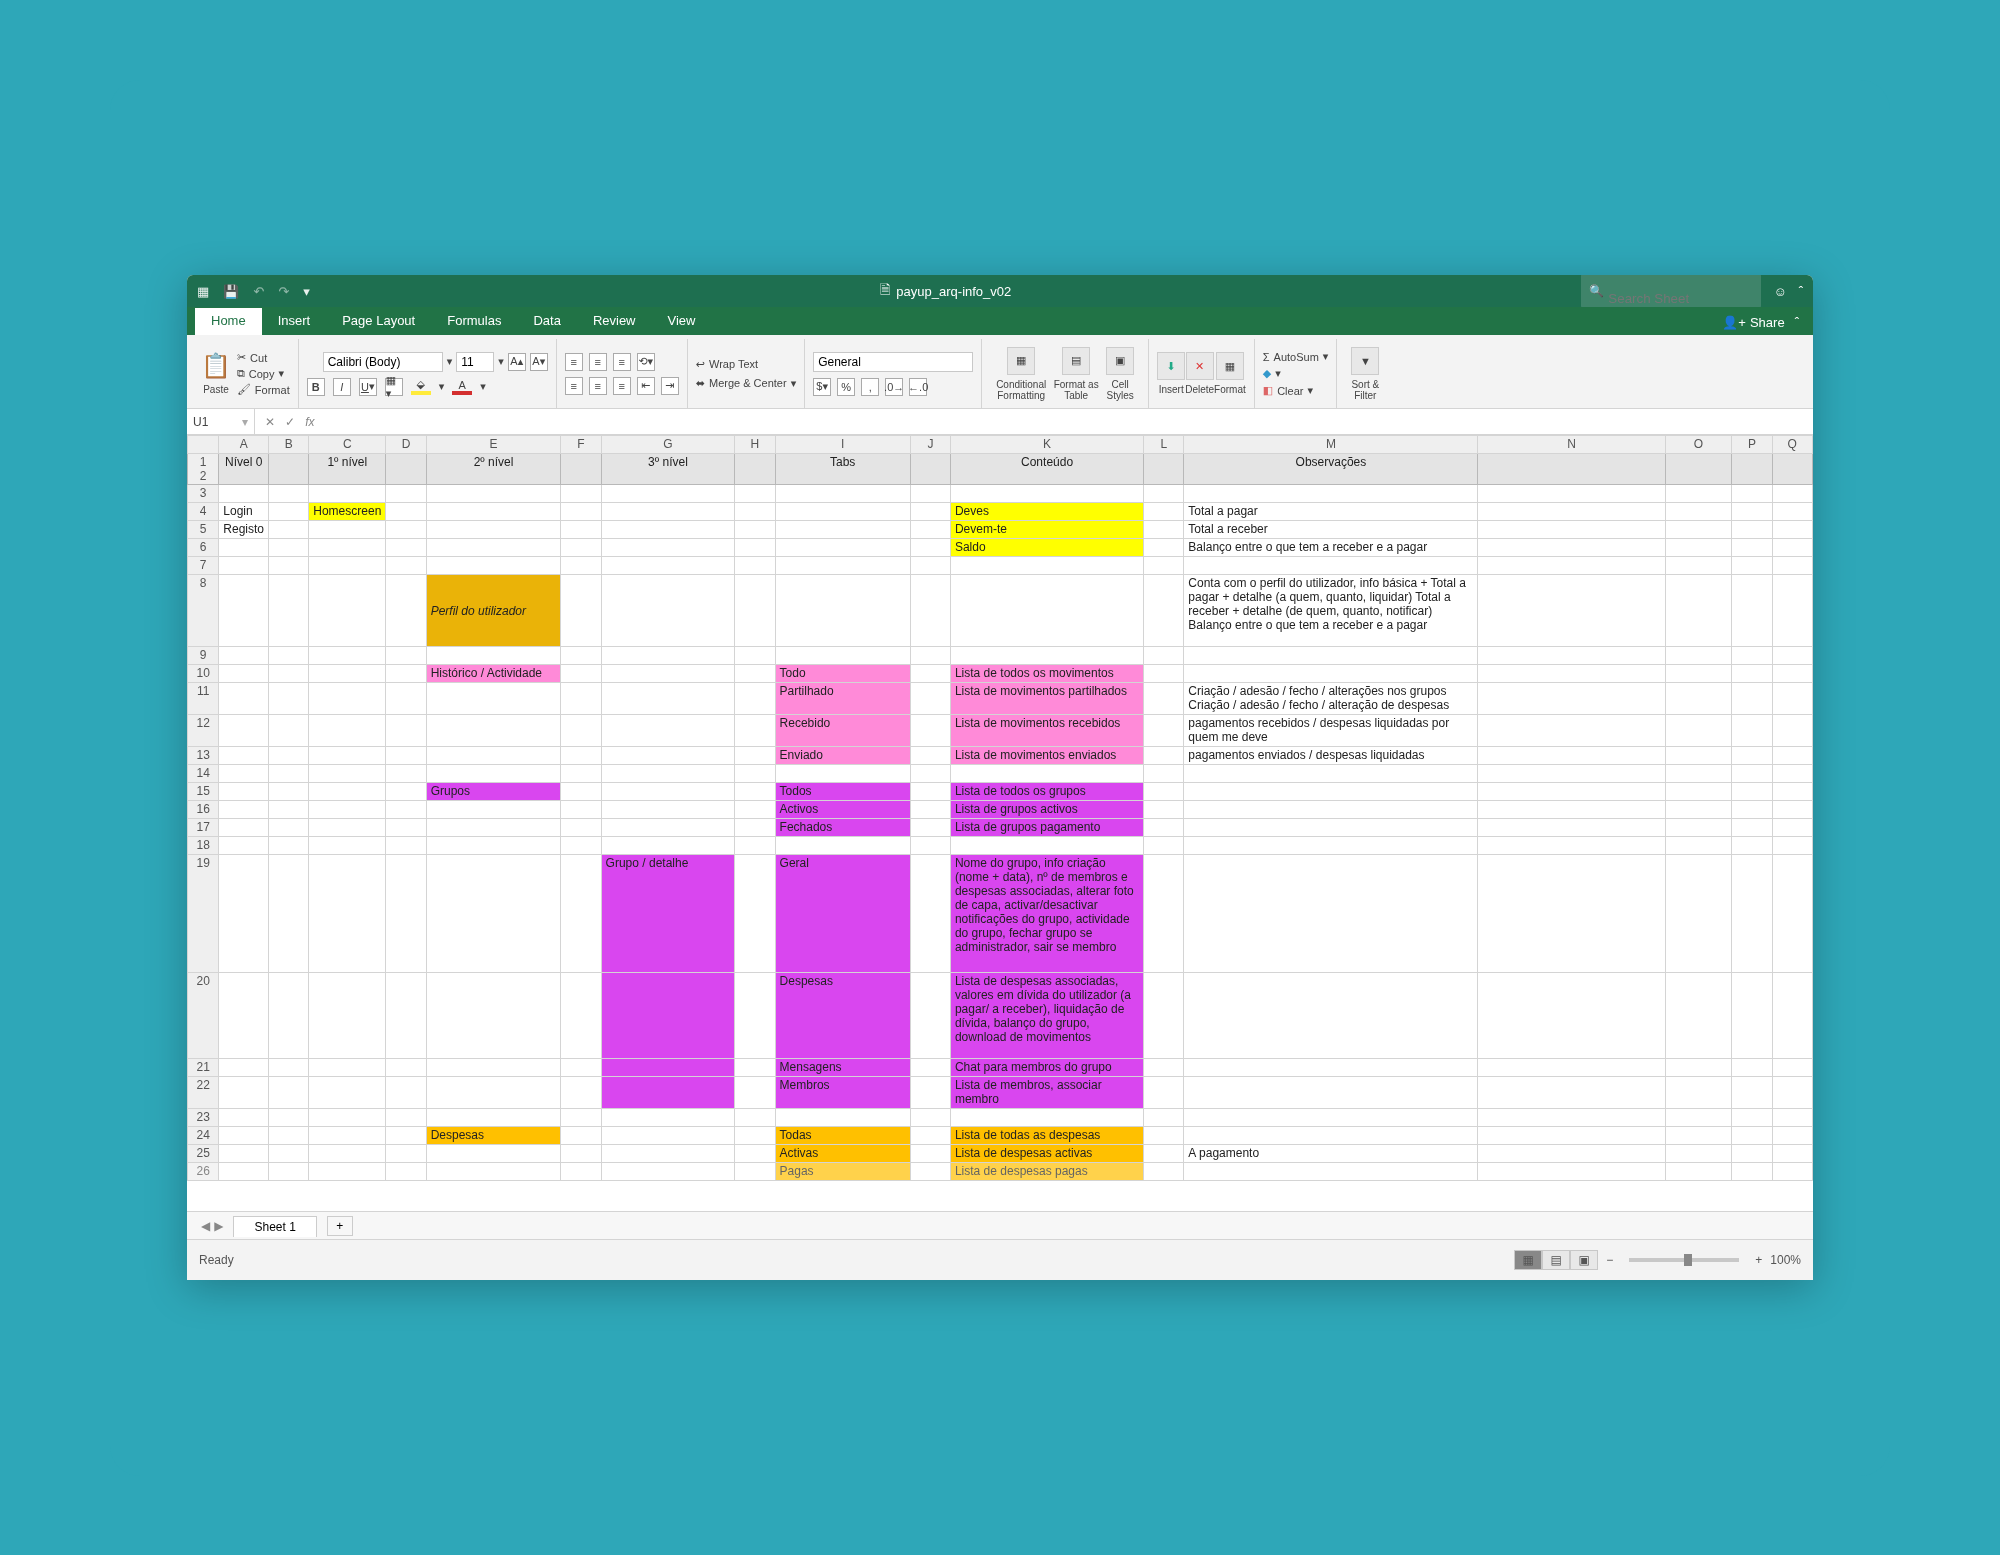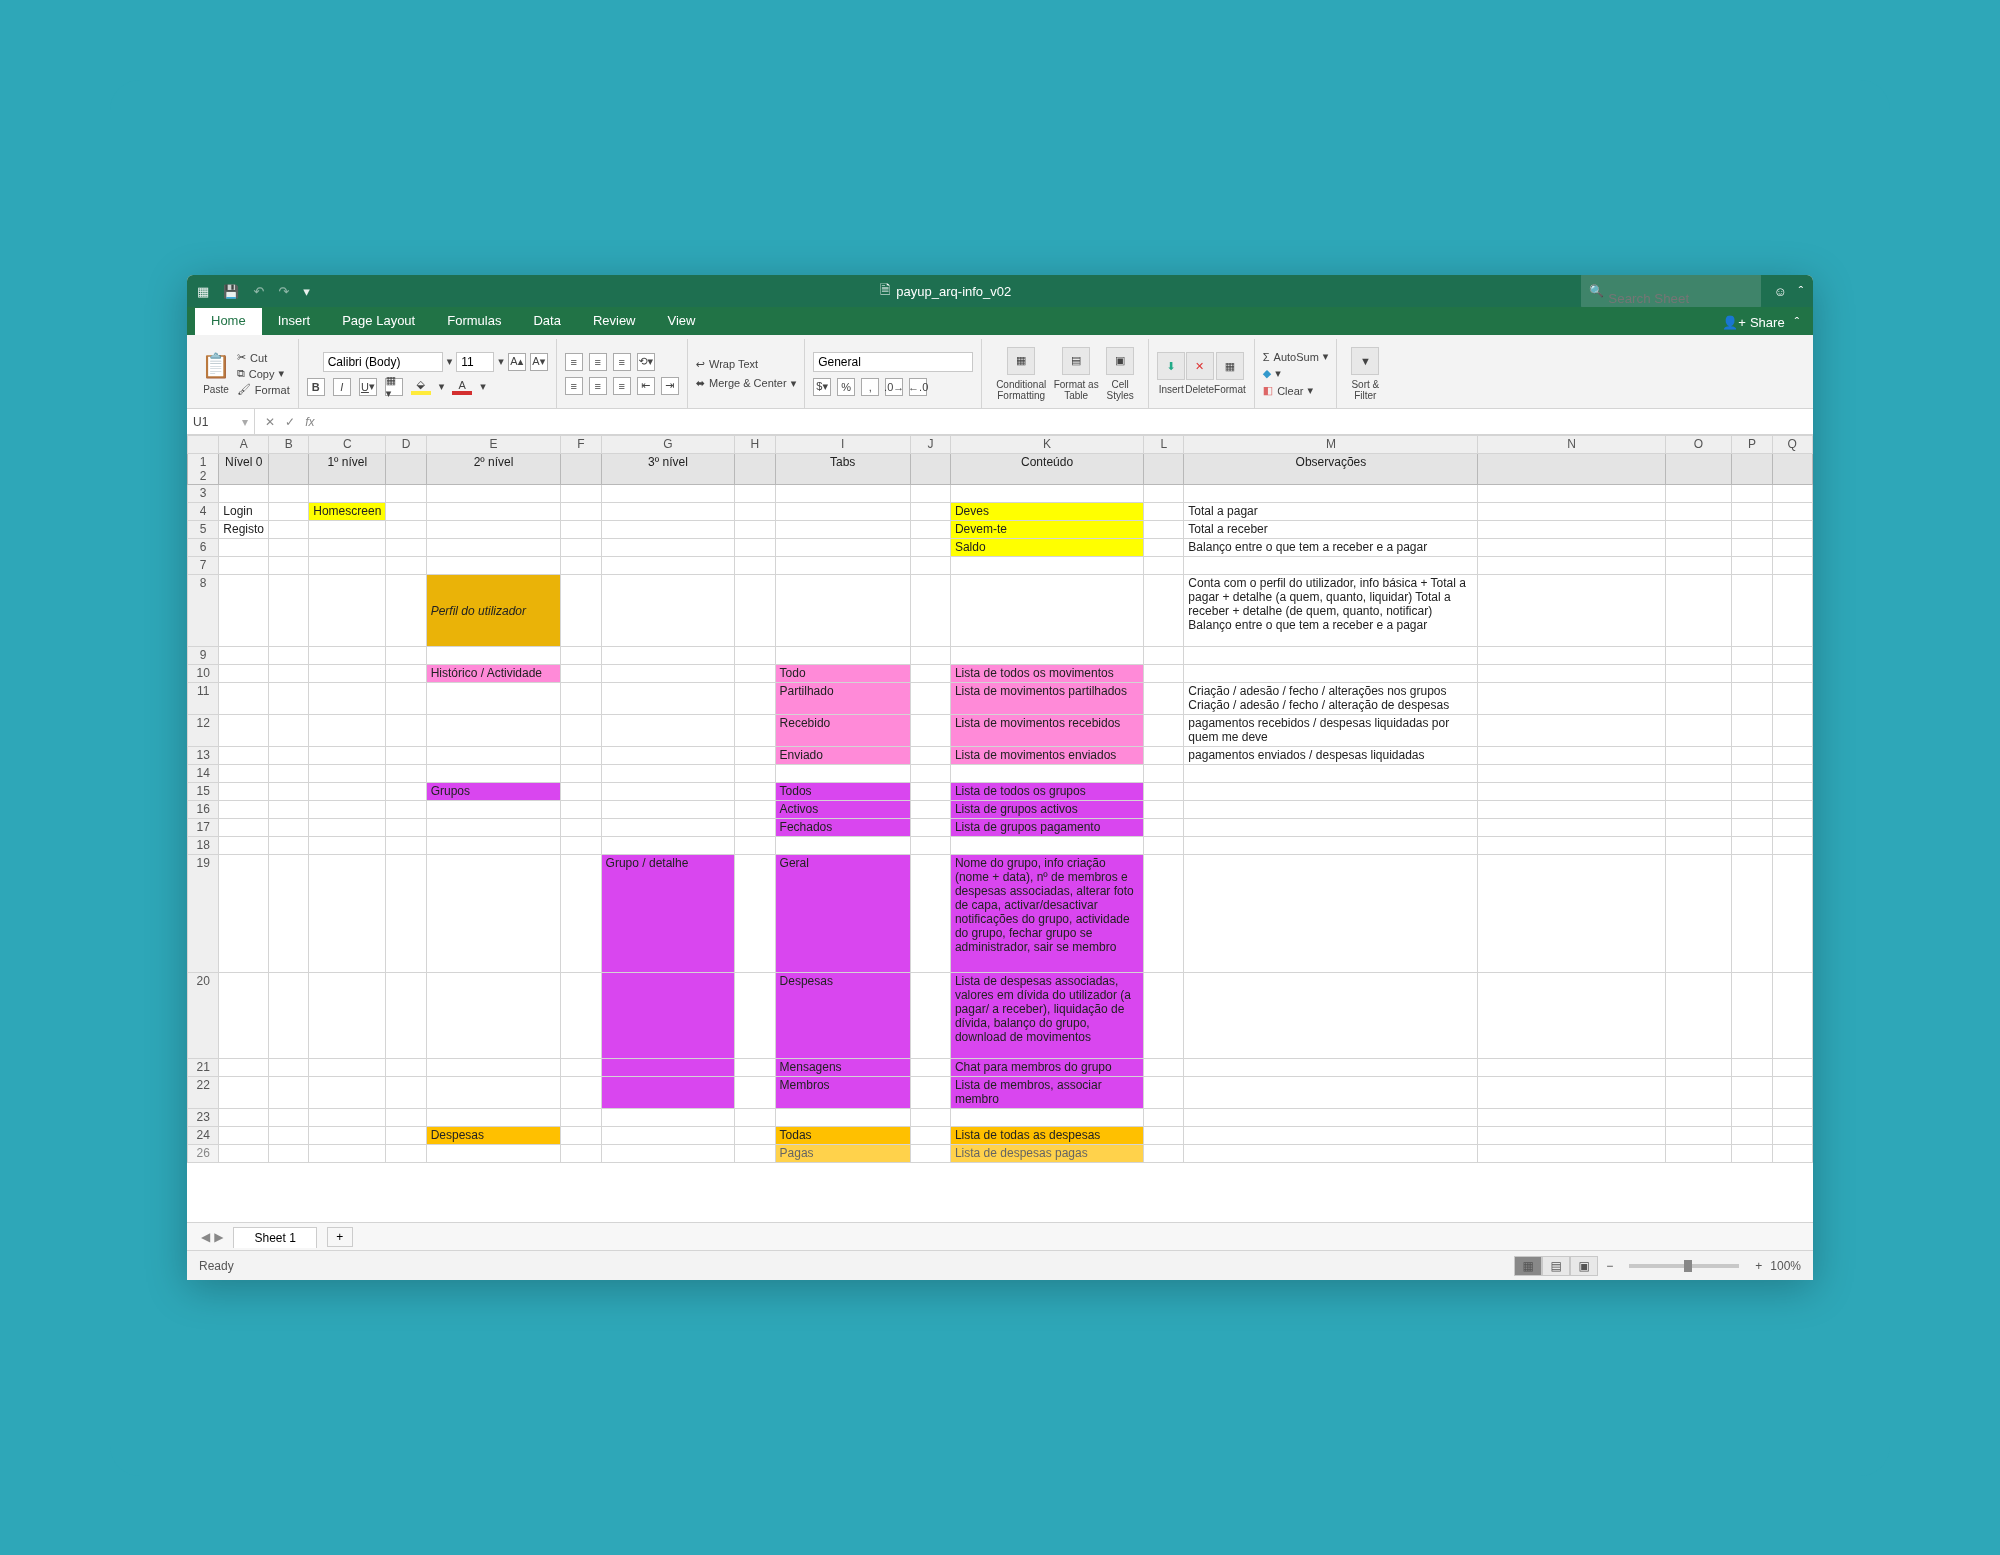--- a/index.html
+++ b/index.html
@@ -61,21 +61,21 @@
 .c-orange { background: #ffc000; }
 .wrap { white-space: normal; }
 
 
 .sheettabs { height: 28px; border-top: 1px solid #d4d4d4; background: #f7f7f7; display: flex; align-items: center; font-size: 12px; padding: 0 6px; gap: 2px; }
 .sheettabs .nav-arrows { display: flex; gap: 4px; color: #888; padding: 0 8px; }
 .sheettab { background: #fff; border: 1px solid #ccc; border-bottom: none; padding: 3px 20px; position: relative; top: 1px; }
 .addsheet { width: 26px; height: 20px; border: 1px solid #ccc; display: flex; align-items: center; justify-content: center; margin-left: 8px; }
 
 
-.statusbar { height: 30px; background: #f3f3f3; border-top: 1px solid #d4d4d4; display: flex; align-items: center; font-size: 12px; color: #555; padding: 0 12px; }
+.statusbar { height: 41px; background: #f3f3f3; border-top: 1px solid #d4d4d4; display: flex; align-items: center; font-size: 12px; color: #555; padding: 0 12px; }
 .statusbar .flex { flex: 1; }
 .viewbtns { display: flex; gap: 0; }
 .viewbtn { width: 28px; height: 20px; border: 1px solid #c8c8c8; background: #e8e8e8; display: flex; align-items: center; justify-content: center; }
 .viewbtn.active { background: #888; }
 .zoom-slider { width: 110px; height: 4px; background: #c8c8c8; margin: 0 8px; position: relative; }
 .zoom-slider .thumb { width: 8px; height: 12px; background: #888; position: absolute; top: -4px; left: 50%; }
 </style>
 </head>
 <body>
 
@@ -726,20 +726,40 @@
               <td class="c-orange">Todas</td>
               <td></td>
               <td class="c-orange">Lista de todas as despesas</td>
               <td></td>
               <td></td>
               <td></td>
               <td></td>
               <td></td>
               <td></td>
             </tr>
+            <tr>
+              <td class="rowhead">25</td>
+              <td></td>
+              <td></td>
+              <td></td>
+              <td></td>
+              <td></td>
+              <td></td>
+              <td></td>
+              <td></td>
+              <td class="c-orange">Activas</td>
+              <td></td>
+              <td class="c-orange">Lista de despesas activas</td>
+              <td></td>
+              <td>A pagamento</td>
+              <td></td>
+              <td></td>
+              <td></td>
+              <td></td>
+            </tr>
             <tr style="height:12px;opacity:.7">
               <td class="rowhead">26</td>
               <td></td>
               <td></td>
               <td></td>
               <td></td>
               <td></td>
               <td></td>
               <td></td>
               <td></td>

